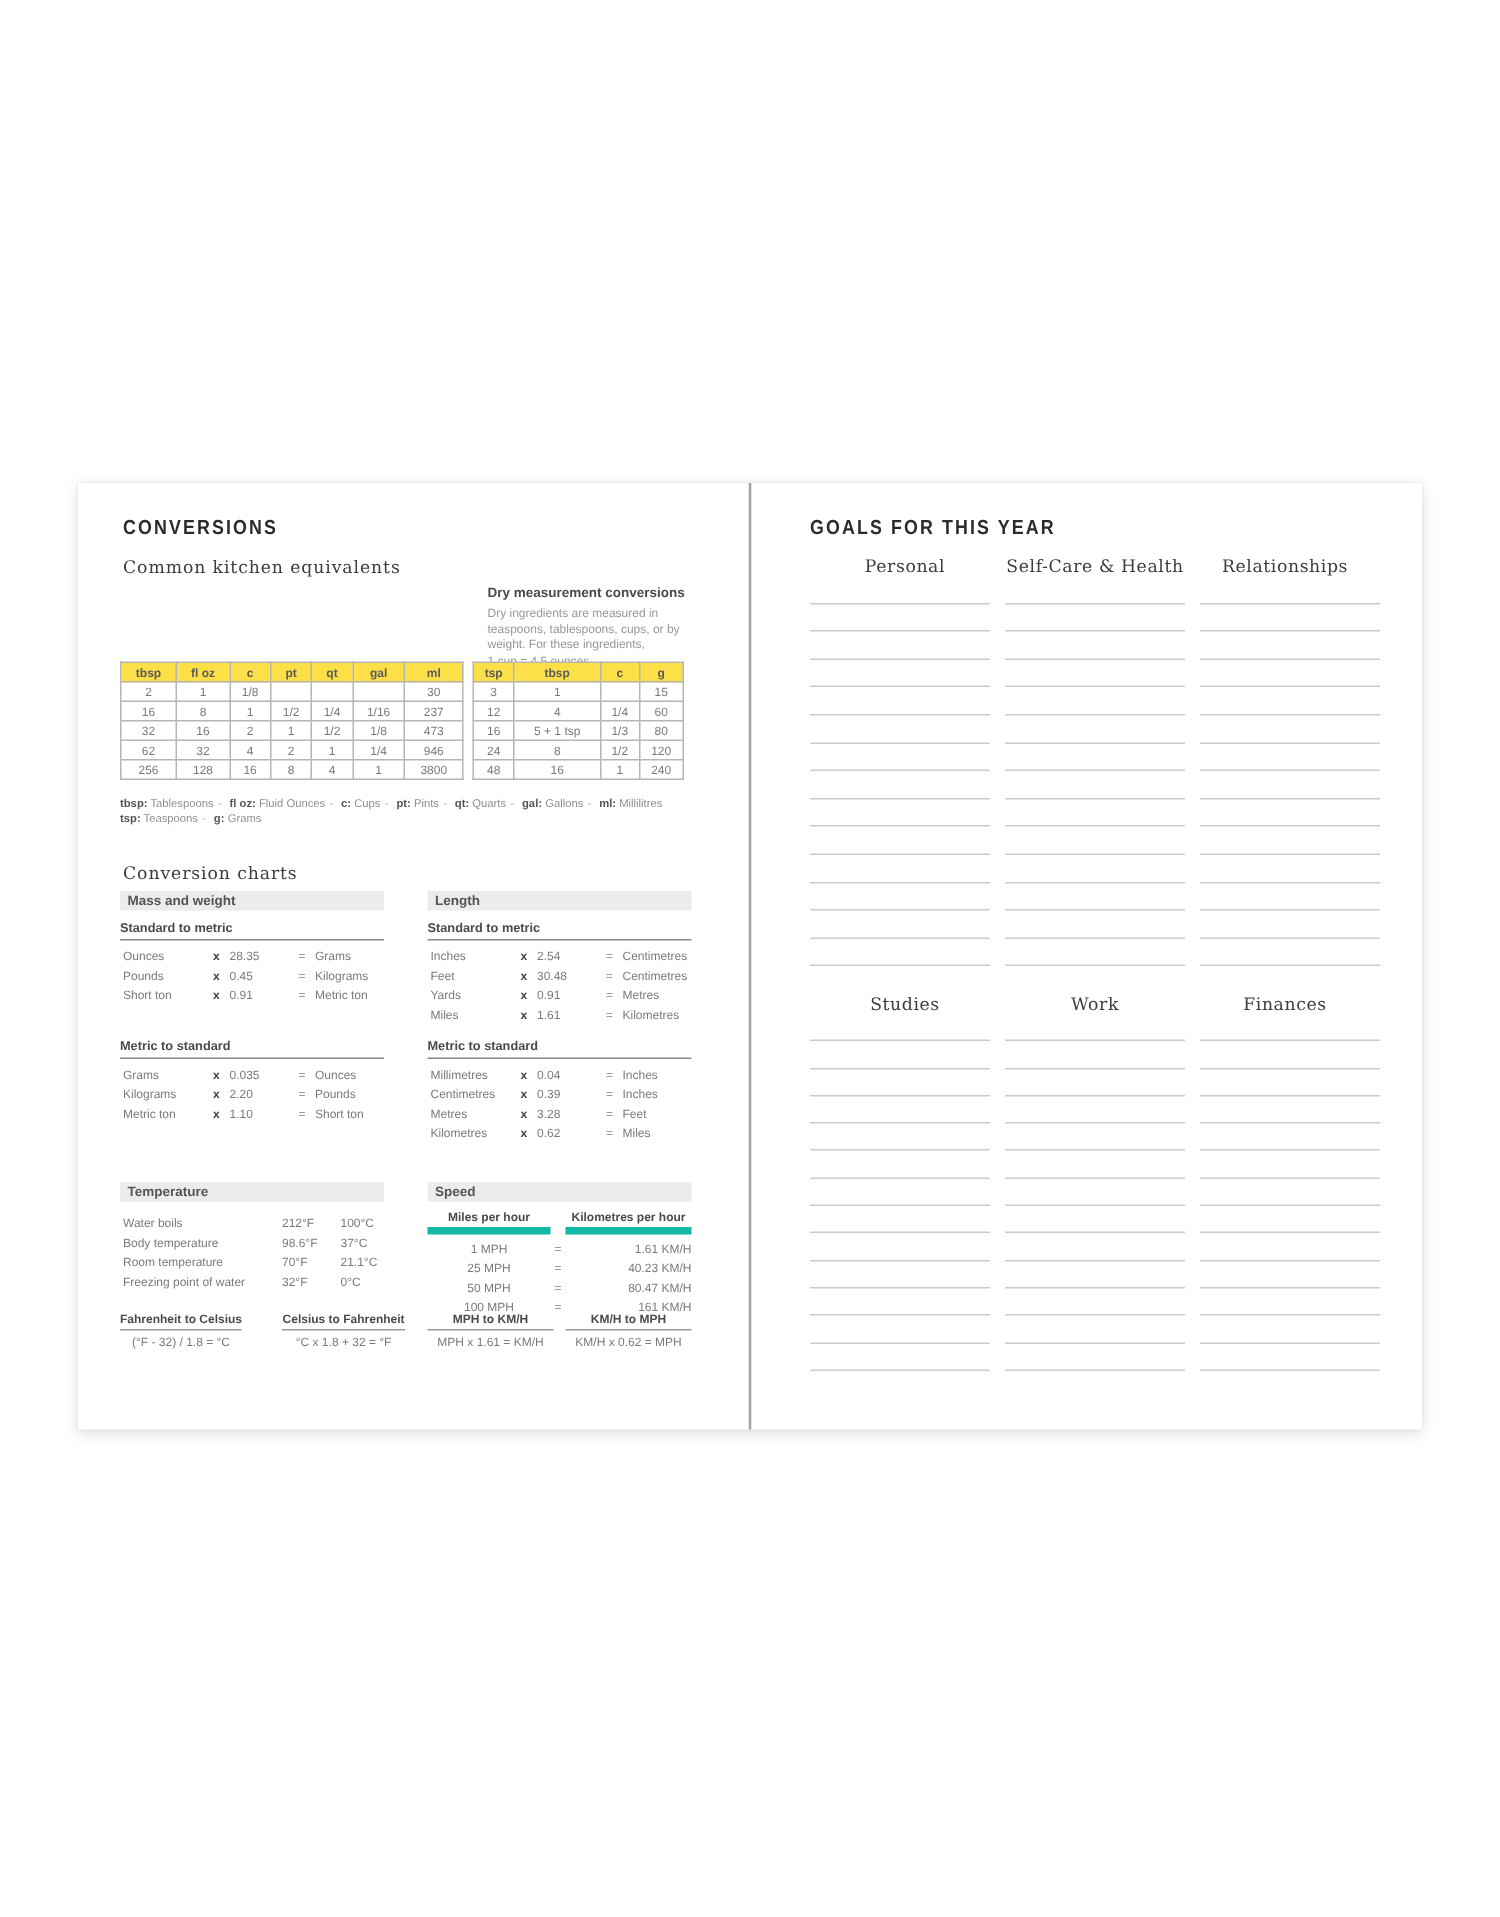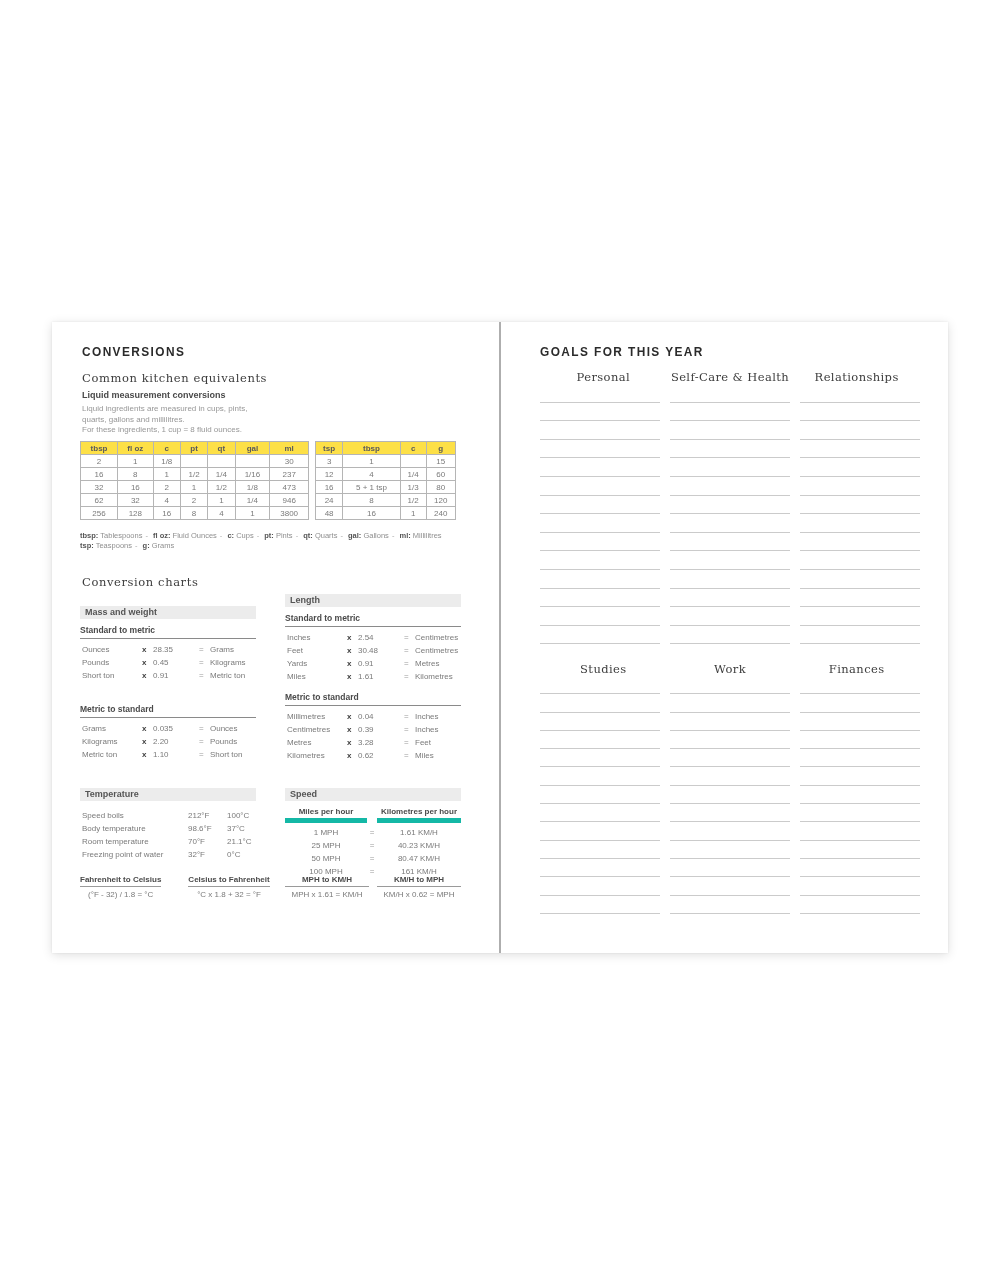--- a/index.html
+++ b/index.html
@@ -59,21 +59,21 @@
   .temp-row { display:flex; height:13px; line-height:13px; font-size:8px; color:#7a7a7a; padding-left:2px; }
   .tr-label { width:106px; } .tr-f { width:39px; } .tr-c { flex:1; }
 
   .sp-head { display:flex; margin-top:6px; }
   .sp-h { font-size:8px; font-weight:700; color:#4a4a4a; text-align:center;
     padding-bottom:2px; border-bottom:5px solid #14b8a6; white-space:nowrap; }
   .sp-h1 { width:82px; } .sp-gapc { width:10px; } .sp-h2 { flex:1; }
   .sp-rows { margin-top:3px; }
   .sp-row { display:flex; height:13px; line-height:13px; font-size:8px; color:#7a7a7a; }
   .sp-c1 { width:82px; text-align:center; } .sp-eq { width:10px; text-align:center; color:#9a9a9a; }
-  .sp-c2 { flex:1; text-align:center; }
+  .sp-c2 { flex:1; text-align:right; }
 
   .formula-pair { display:flex; gap:8px; }
   .mini { width:84px; }
   .mini-title { font-size:8px; font-weight:700; color:#4a4a4a; text-align:center;
     padding-bottom:2px; border-bottom:1px solid #9a9a9a; white-space:nowrap; }
   .mini-formula { font-size:8px; color:#7a7a7a; text-align:center; margin-top:3px; white-space:nowrap; }
 
   .goal-headers { display:grid; grid-template-columns:repeat(3,1fr); column-gap:0; }
   .goal-header { font-family:"DejaVu Serif", serif; font-size:11.5px; color:#3d3d3d;
     letter-spacing:.4px; text-align:center; white-space:nowrap; }
@@ -85,30 +85,31 @@
 <body>
 
 <div class="spread">
 
   <div class="page left">
 
     <div class="abs page-title" style="left:30px; top:22px;">CONVERSIONS</div>
 
     <div class="abs serif-heading" style="left:30px; top:49px;">Common kitchen equivalents</div>
 
-    <div class="abs" style="left:30px; top:68px; width:210px;">
-      <div class="sub-title">Liquid measurement conversions</div>
+
+    <div class="abs" style="left:273px; top:68px; width:165px;">
+      <div class="sub-title">Dry measurement conversions</div>
       <div>
 
-      <div class="desc-line">Liquid ingredients are measured in cups, pints,</div>
-          <div class="desc-line">quarts, gallons and millilitres.</div>
-          <div class="desc-line">For these ingredients, 1 cup = 8 fluid ounces.</div>
-        </div>
-    </div>
-
+      <div class="desc-line">Dry ingredients are measured in</div>
+          <div class="desc-line">teaspoons, tablespoons, cups, or by</div>
+          <div class="desc-line">weight. For these ingredients,</div>
+          <div class="desc-line">1 cup = 4.5 ounces.</div>
+        </div>
+    </div>
 
     <table class="conv-table abs" style="left:28px; top:119px; width:229px;">
         <tbody>
           <tr>
             <th>tbsp</th>
             <th>fl oz</th>
             <th>c</th>
             <th>pt</th>
             <th>qt</th>
             <th>gal</th>
@@ -225,21 +226,21 @@
         
       
           <span class="legend-item"><b>tsp:</b> <span>Teaspoons</span><span class="legend-sep">-</span></span>
         
           <span class="legend-item"><b>g:</b> <span>Grams</span></span>
         </div>
     </div>
 
     <div class="abs serif-heading" style="left:30px; top:253px;">Conversion charts</div>
 
-    <div class="abs" style="left:28px; top:284px; width:176px;">
+    <div class="abs" style="left:28px; top:272px; width:176px;">
       <div class="bar">Mass and weight</div>
       <div class="sec-title">Standard to metric</div>
       <div class="conv-rows fixed-h">
 
           <div class="conv-row">
             <span class="cr-from">Ounces</span>
             <span class="cr-x">x</span>
             <span class="cr-f">28.35</span>
             <span class="cr-eq">=</span>
             <span class="cr-to">Grams</span>
@@ -362,21 +363,21 @@
             <span class="cr-to">Miles</span>
           </div>
         </div>
     </div>
 
     <div class="abs" style="left:28px; top:466px; width:176px;">
       <div class="bar">Temperature</div>
       <div class="temp-rows">
 
           <div class="temp-row">
-            <span class="tr-label">Speed boils</span>
+            <span class="tr-label">Water boils</span>
             <span class="tr-f">212°F</span>
             <span class="tr-c">100°C</span>
           </div>
 
           <div class="temp-row">
             <span class="tr-label">Body temperature</span>
             <span class="tr-f">98.6°F</span>
             <span class="tr-c">37°C</span>
           </div>
 

